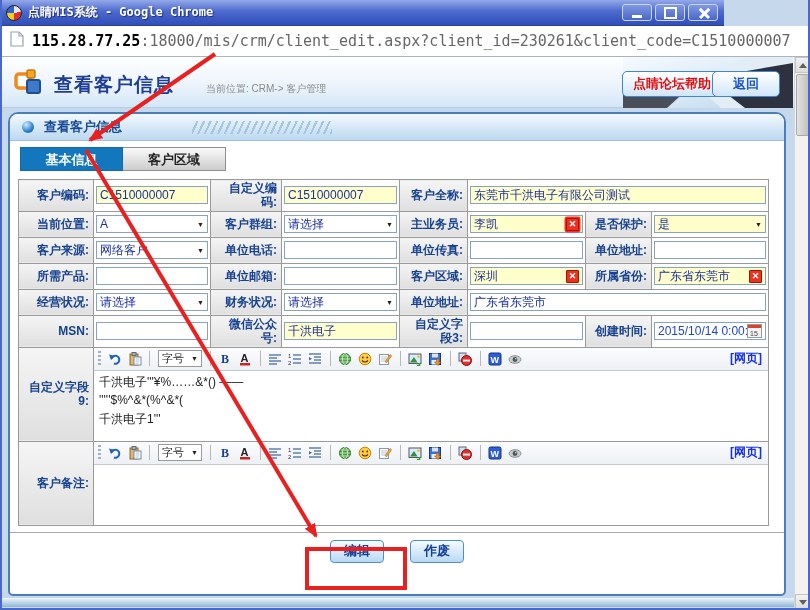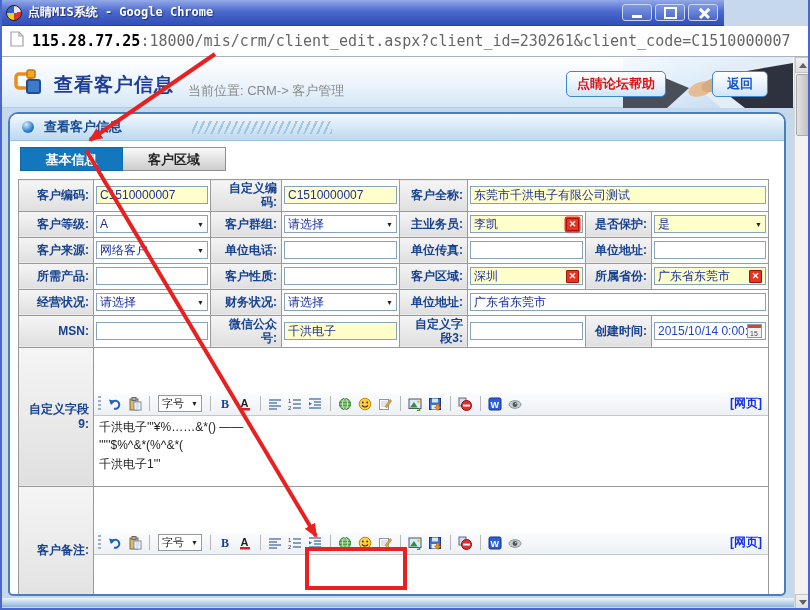--- a/index.html
+++ b/index.html
@@ -29,26 +29,26 @@
   .url-text { font:15px "DejaVu Sans Mono",monospace; white-space:nowrap; }
   .url-host { color:#000000; font-weight:bold; }
   .url-path { color:#666; }
 
   
   .header { position:absolute; left:0; top:57px; width:810px; height:51px;
     background:linear-gradient(#ffffff,#eaf3fc 60%,#d4e6f7); border-bottom:1px solid #b6cde5; }
   .hs-photo { position:absolute; right:17px; top:0; width:170px; height:51px; overflow:hidden; }
   .logo { position:absolute; left:14px; top:10px; }
   .header-title { position:absolute; left:54px; top:15px; font-size:19px; font-weight:bold; color:#1d3d96; letter-spacing:1px; }
-  .breadcrumb { position:absolute; left:188px; top:25px; font-size:13px; color:#8a8a8a; }
+  .breadcrumb { position:absolute; left:206px; top:25px; font-size:10px; color:#8a8a8a; }
   .hbtn { position:absolute; top:14px; height:26px; border:1px solid #3f87cf; border-radius:5px;
     background:linear-gradient(#ffffff,#e7f2fc 55%,#cfe5f8); font-size:13px; font-weight:bold;
     padding:0 10px; cursor:pointer; font-family:inherit; }
-  .hbtn-help { left:566px; color:#e01010; }
-  .hbtn-back { left:712px; width:56px; color:#1a56c4; }
+  .hbtn-help { left:622px; color:#e01010; }
+  .hbtn-back { left:712px; width:68px; color:#1a56c4; }
 
   
   .main { position:absolute; left:0; top:108px; width:810px; height:502px; background:#c6d9ec; }
   .panel { position:absolute; left:8px; top:4px; width:778px; height:484px; background:#fff;
     border:2px solid #4a7ebb; border-radius:10px 10px 5px 5px; overflow:hidden; }
   .panel-head { height:27px; background:linear-gradient(#f2f9ff,#bcd8f0); border-bottom:1px solid #9fc0de;
     display:flex; align-items:center; padding-left:12px; }
   .sphere { width:12px; height:12px; border-radius:50%;
     background:radial-gradient(circle at 35% 30%, #d6ecff, #2a7fd0 60%, #135a9e); }
   .panel-title { font-size:13px; font-weight:bold; color:#174a94; margin-left:10px; }
@@ -79,21 +79,21 @@
   .status-focus { box-shadow:0 0 0 2px #96d0f4; border-color:#3a76b4; }
   .status-focus .val { text-align:center; }
   .cal { width:15px; height:14px; flex:0 0 15px; background:#f4f4f4; border:1px solid #999; position:relative; cursor:pointer; }
   .cal::before { content:""; position:absolute; left:0; top:0; right:0; height:3px; background:#e04028; }
   .cal::after { content:"15"; position:absolute; left:2px; bottom:0; font-size:7px; color:#444; }
   .time { color:#2244cc; }
 
   
   td.ed-cell { padding:0; vertical-align:top; }
   .ed-toolbar { height:23px; background:linear-gradient(#fbfcfe,#edf0f4); border-bottom:1px solid #c4c8cc;
-    display:flex; align-items:center; padding-left:4px;margin-top:45px; }
+    display:flex; align-items:center; padding-left:4px; }
   .grip { width:3px; height:16px; margin-right:5px;
     background:repeating-linear-gradient(#9fb0c8 0 2px, transparent 2px 4px); }
   .tbi { width:17px; height:17px; display:flex; align-items:center; justify-content:center; cursor:pointer; }
   .tbsep { width:1px; height:15px; background:#b8b8b8; margin:0 3px; }
   .fontsel { height:17px; border:1px solid #9a9a9a; background:#fff; font-size:11px; color:#222;
     display:flex; align-items:center; padding:0 3px; margin:0 2px; cursor:pointer; }
   .fontsel::after { content:"▼"; font-size:7px; margin-left:7px; }
   .webpage { margin-left:auto; margin-right:6px; color:#1430e8; font-size:12px; font-weight:bold; cursor:pointer; }
   .ed-content { background:#fff; padding:2px 5px; font-size:12px; color:#222; line-height:1.55; overflow:hidden; }
   .ed-content.h1 { height:70px; }
@@ -214,21 +214,21 @@
               </div>
             </td>
         <td class="lbl">客户全称:</td>
         <td class="fld" colspan="3">
               <div class="inp yel">
                 <span class="val">东莞市千洪电子有限公司测试</span>
               </div>
             </td>
       </tr>
       <tr>
-        <td class="lbl">客户等级:</td>
+        <td class="lbl">当前位置:</td>
         <td class="fld">
               <div class="inp sel">
                 <span class="val">A</span>
               </div>
             </td>
         <td class="lbl">客户群组:</td>
         <td class="fld">
               <div class="inp sel">
                 <span class="val">请选择</span>
               </div>
@@ -273,21 +273,21 @@
               </div>
             </td>
       </tr>
       <tr>
         <td class="lbl">所需产品:</td>
         <td class="fld">
               <div class="inp">
                 <span class="val"></span>
               </div>
             </td>
-        <td class="lbl">客户性质:</td>
+        <td class="lbl">单位邮箱:</td>
         <td class="fld">
               <div class="inp">
                 <span class="val"></span>
               </div>
             </td>
         <td class="lbl">客户区域:</td>
         <td class="fld">
               <div class="inp yel">
                 <span class="val">深圳</span>
                 <span class="clr"></span>

